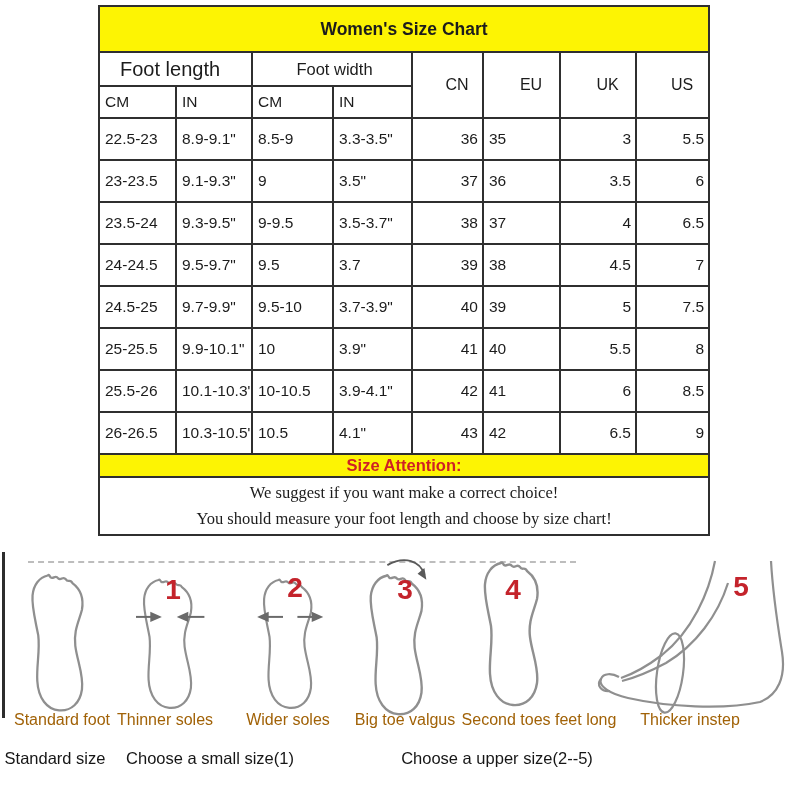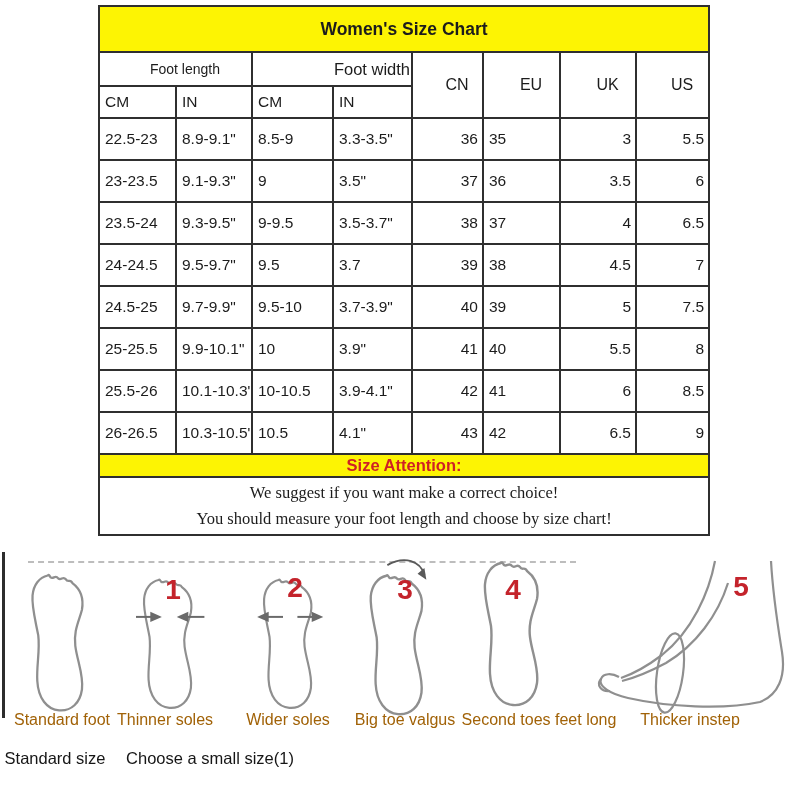--- a/index.html
+++ b/index.html
@@ -14,22 +14,22 @@
        font-family:"Liberation Sans", sans-serif;color:#1c1c1c;}
 
   
   #size-table-wrap{position:absolute;left:98px;top:5px;}
   table{border-collapse:collapse;table-layout:fixed;width:612px;font-size:15.5px;}
   td,th{border:2px solid var(--border_dark);font-weight:normal;overflow:hidden;white-space:nowrap;}
   .h-title{height:46px;}
   .title-cell{background:var(--header_yellow);text-align:center;font-weight:bold;font-size:17.5px;margin-left:29px;}
   .h-group{height:34px;}
   .h-unit{height:32px;}
-  .grp-c{text-align:center;font-size:14px;padding-left:20px;}
-  .grp-l{text-align:right;padding-left:6px;font-size:16.5px;}
+  .grp-c{text-align:left;font-size:20px;padding-left:20px;}
+  .grp-l{text-align:center;padding-left:6px;font-size:16.5px;}
   .region{text-align:center;vertical-align:middle;font-size:16px;padding-left:20px;}
   tbody tr{height:42px;}
   .l{text-align:left;padding-left:5px;}
   .r{text-align:right;padding-right:4px;}
   .h-att{height:19px;}
   .att-cell{background:var(--header_yellow);color:var(--attention_red);
             font-weight:bold;text-align:center;font-size:16.5px;}
   .h-note{height:58px;}
   .note-cell{text-align:center;font-size:16.5px;line-height:1.6;font-family:Liberation Serif, serif;}
 
@@ -236,14 +236,15 @@
 
     <div class="cap" style="left:62px">Standard foot</div>
     <div class="cap" style="left:165px">Thinner soles</div>
     <div class="cap" style="left:288px">Wider soles</div>
     <div class="cap" style="left:405px">Big toe valgus</div>
     <div class="cap" style="left:539px">Second toes feet long</div>
     <div class="cap" style="left:690px">Thicker instep</div>
 
     <div class="adv" style="left:55px">Standard size</div>
     <div class="adv" style="left:210px">Choose a small size(1)</div>
+    <div class="adv" style="left:497px">Choose a upper size(2--5)</div>
   </div>
 </div>
 
 </body></html>

